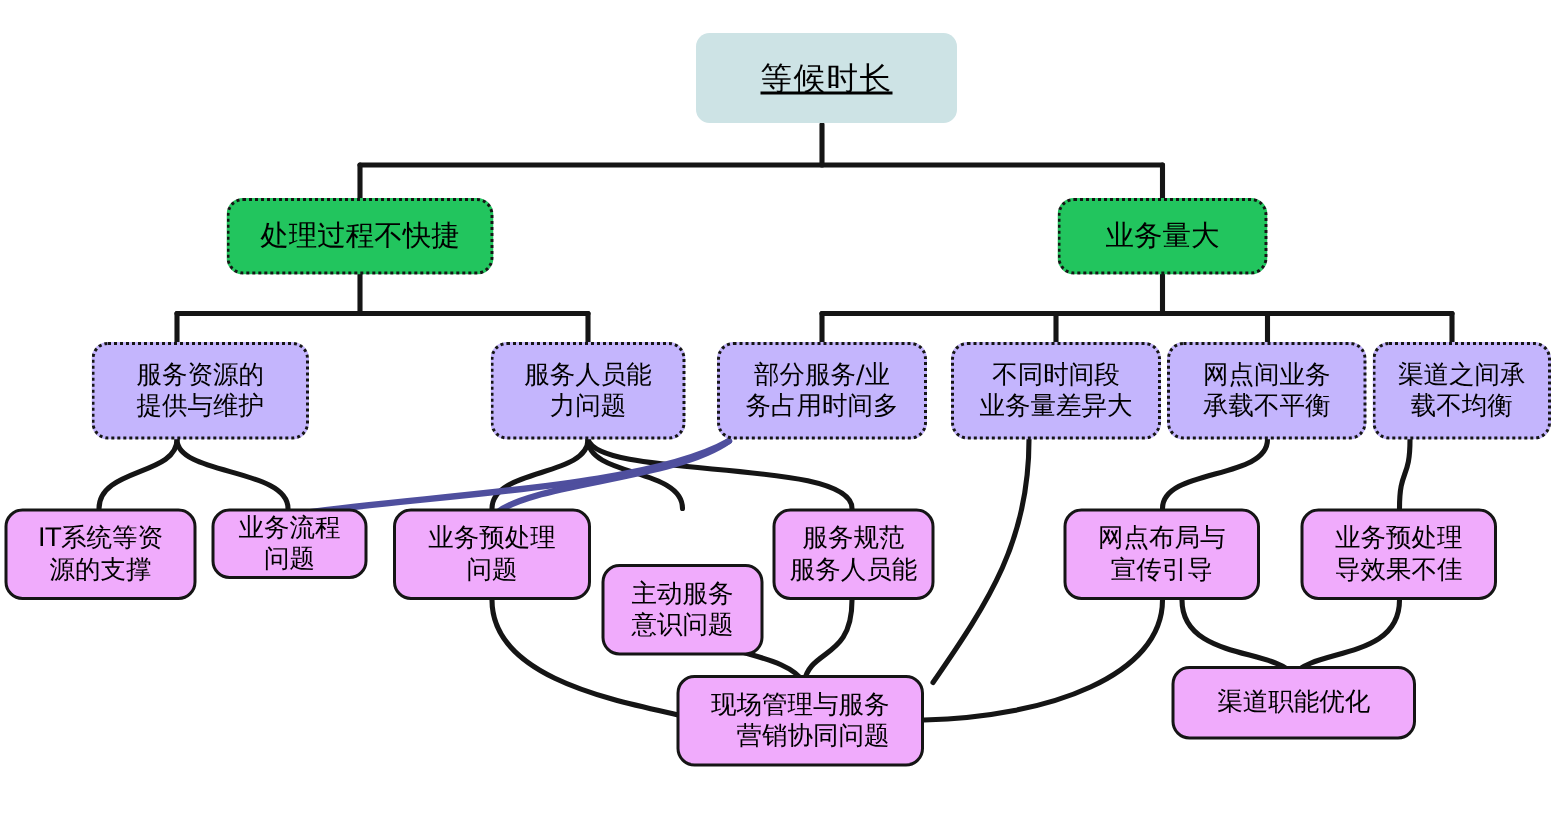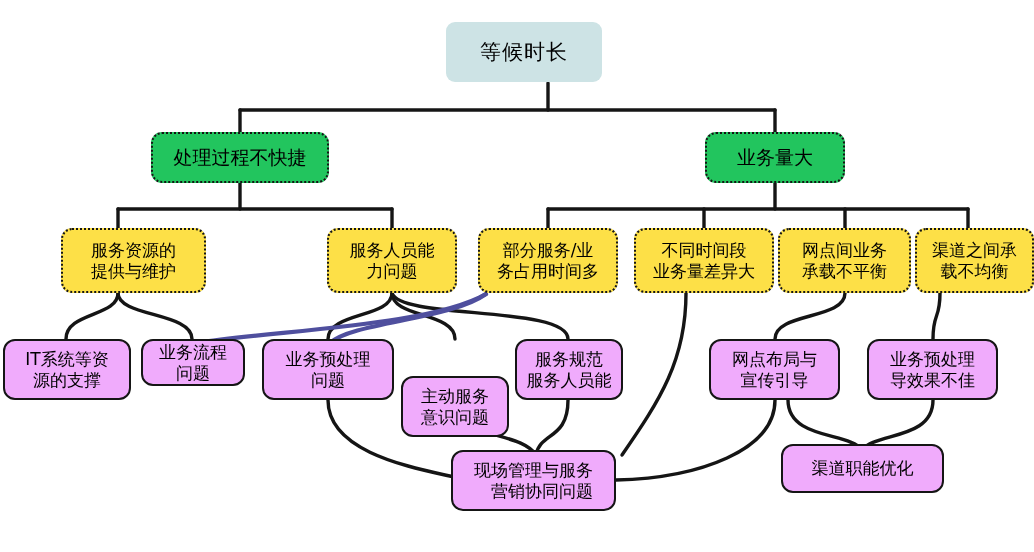--- a/index.html
+++ b/index.html
@@ -31,21 +31,21 @@
   }
   
   .n-l1{
     background:#22c55e;
     border:2px dotted #151515;
     border-radius:11px;
     font-size:19px;
   }
   
   .n-l2{
-    background:#fde047;
+    background:#c4b5fd;
     border:2px dotted #151515;
     border-radius:11px;
     font-size:17px;
   }
   
   .n-l3{
     background:#f0abfc;
     border:2.5px solid #151515;
     border-radius:12px;
     font-size:17px;
@@ -97,21 +97,21 @@
       <path d="M788,400 C788,440 850,432 862,450"></path>
       <path d="M933,400 C933,440 876,432 862,450"></path>
     </g>
 
     <g fill="none" stroke="#4f4f9e" stroke-width="4.2" stroke-linecap="round">
       <path d="M486,294 C430,326 280,330 196,343"></path>
       <path d="M486,294 C450,320 352,322 330,343"></path>
     </g>
   </svg>
 
-  <div class="node n-root" style="left:446px;top:22px;width:156px;height:60px;">等候时长</div>
+  <div class="node n-root" style="left:464px;top:22px;width:174px;height:60px;text-decoration:underline;">等候时长</div>
 
   <div class="node n-l1" style="left:151px;top:132px;width:178px;height:51px;">处理过程不快捷</div>
 
   <div class="node n-l1" style="left:705px;top:132px;width:140px;height:51px;">业务量大</div>
 
   <div class="node n-l2" style="left:61px;top:228px;width:145px;height:65px;">服务资源的
 提供与维护</div>
 
   <div class="node n-l2" style="left:327px;top:228px;width:130px;height:65px;">服务人员能
 力问题</div>

